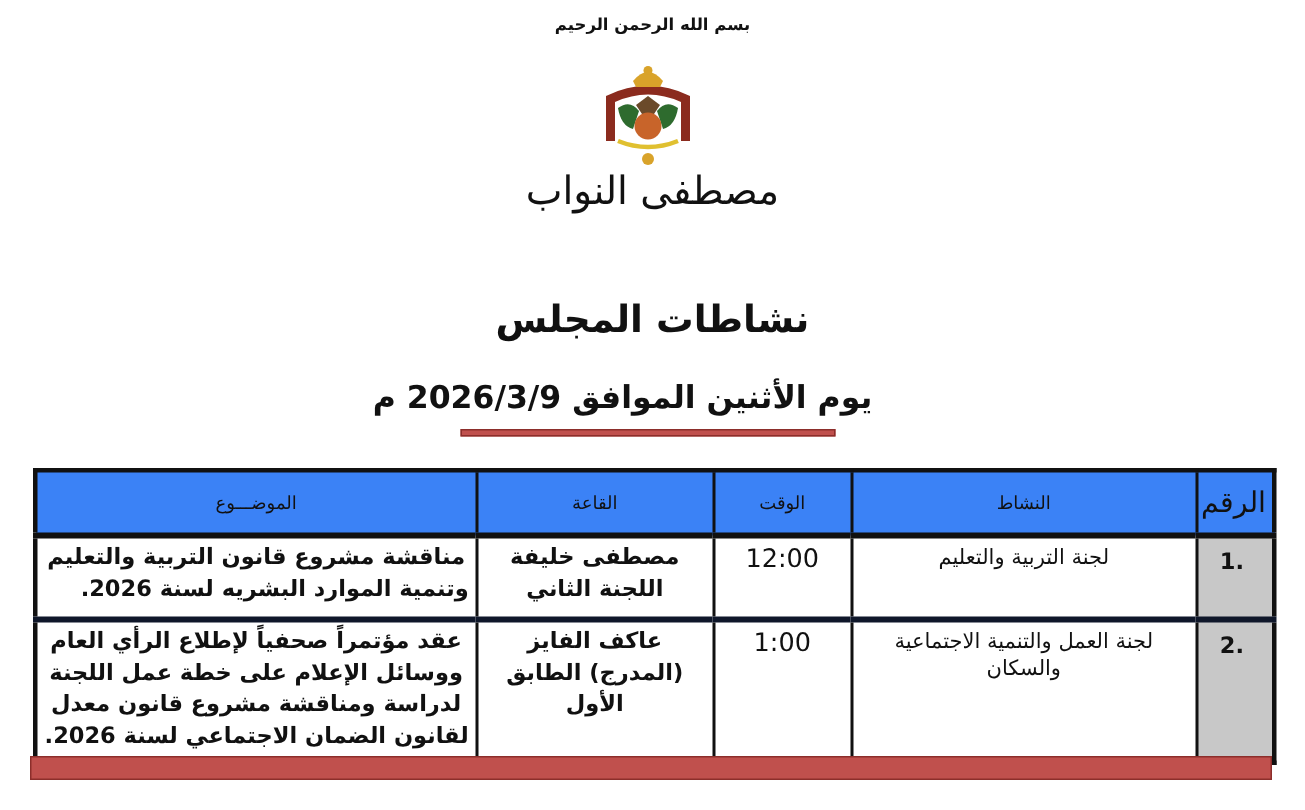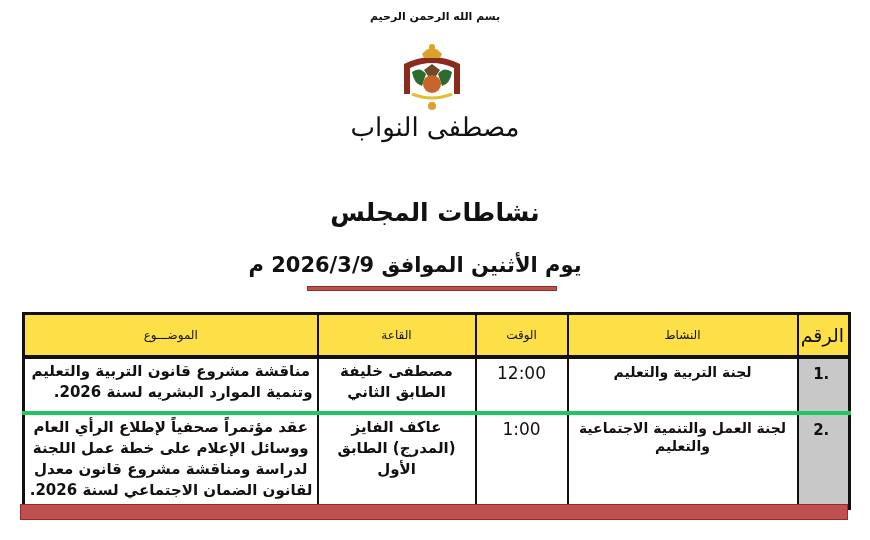--- a/index.html
+++ b/index.html
@@ -30,30 +30,30 @@
   }
   table.sched {
     position:absolute; left:22px; top:312px; width:826px;
     border-collapse:collapse; direction:rtl; table-layout:fixed;
     border:3px solid #111;
   }
   table.sched th, table.sched td {
     border:2px solid #111; vertical-align:top; text-align:center;
   }
   table.sched th {
-    background:#fde047; font-weight:normal; font-size:12px; height:38px;
+    background:#3b82f6; font-weight:normal; font-size:12px; height:38px;
     vertical-align:middle; border-bottom:4px solid #111;
   }
   table.sched th.num-h { font-size:19px; text-align:right; padding-right:4px; }
   td.num { background:#c8c8c8; font-weight:bold; font-size:15px; text-align:right; padding:6px 4px 0 0; }
-  td.activity { font-weight:bold; font-size:14px; padding-top:4px; line-height:18px; }
+  td.activity { font-weight:normal; font-size:14px; padding-top:4px; line-height:18px; }
   td.time { font-weight:normal; font-size:17px; padding-top:4px; }
   td.hall { font-weight:bold; font-size:15px; padding-top:2px; line-height:21px; }
   td.subject { font-weight:bold; font-size:15px; text-align:justify; text-align-last:right; padding:2px 4px 0 4px; line-height:21px; }
-  tr.r1 td { height:46px; border-bottom:4px solid #22c55e; }
+  tr.r1 td { height:46px; border-bottom:4px solid #0f172a; }
   tr.r2 td { height:86px; }
   .bottom-bar {
     position:absolute; left:20px; top:504px; width:828px; height:16px;
     background:#c0504d; border:1px solid #8c2e2b; box-sizing:border-box;
   }
 </style>
 </head>
 <body>
 
 <div class="basmala">بسم الله الرحمن الرحيم</div>
@@ -91,26 +91,26 @@
       <th>الوقت</th>
       <th>القاعة</th>
       <th>الموضـــوع</th>
     </tr>
   </thead>
   <tbody>
     <tr class="r1">
       <td class="num">.1</td>
       <td class="activity">لجنة التربية والتعليم</td>
       <td class="time">12:00</td>
-      <td class="hall">مصطفى خليفة الطابق الثاني</td>
+      <td class="hall">مصطفى خليفة اللجنة الثاني</td>
       <td class="subject">مناقشة مشروع قانون التربية والتعليم وتنمية الموارد البشريه لسنة 2026.</td>
     </tr>
     <tr class="r2">
       <td class="num">.2</td>
-      <td class="activity">لجنة العمل والتنمية الاجتماعية والتعليم</td>
+      <td class="activity">لجنة العمل والتنمية الاجتماعية والسكان</td>
       <td class="time">1:00</td>
       <td class="hall">عاكف الفايز (المدرج) الطابق الأول</td>
       <td class="subject">عقد مؤتمراً صحفياً لإطلاع الرأي العام ووسائل الإعلام على خطة عمل اللجنة لدراسة ومناقشة مشروع قانون معدل لقانون الضمان الاجتماعي لسنة 2026.</td>
     </tr>
   </tbody>
 </table>
 
 <div class="bottom-bar"></div>
 
 </body></html>

